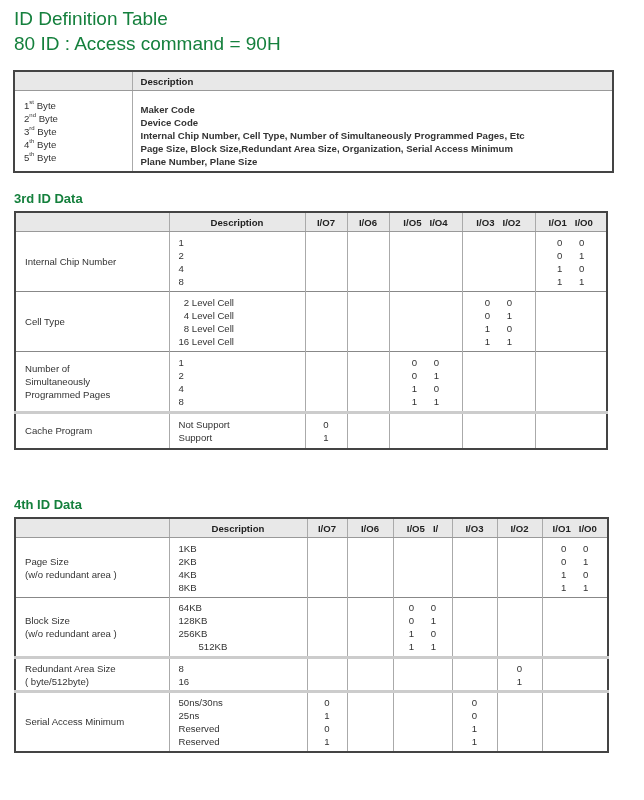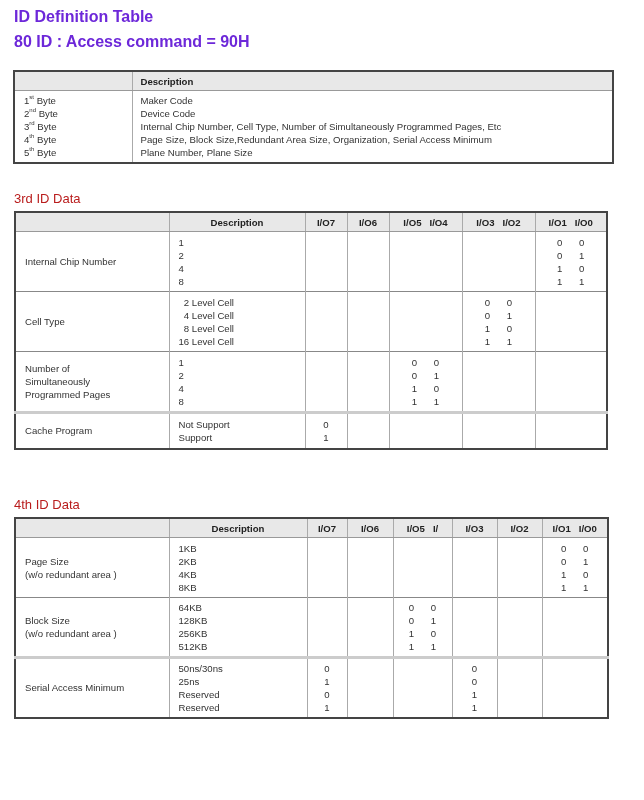--- a/index.html
+++ b/index.html
@@ -1,19 +1,19 @@
 <!DOCTYPE html>
 <html><head>
 <meta charset="utf-8">
 <style>
   html, body { margin:0; padding:0; background:#ffffff; }
   body { width:644px; height:800px; position:relative; overflow:hidden;
          font-family:"Liberation Sans", sans-serif; color:#222; }
-  .h1 { position:absolute; left:14px; font-weight:bold; font-size:16px; color:#6d28d9; }
-  .h2 { position:absolute; left:14px; font-weight:normal; font-size:13px; color:#b91c1c; }
+  .h1 { position:absolute; left:14px; font-weight:normal; font-size:19px; color:#15803d; }
+  .h2 { position:absolute; left:14px; font-weight:bold; font-size:13px; color:#15803d; }
   table { position:absolute; border-collapse:collapse; font-size:9.6px; color:#333; }
   table.t { border:2px solid #444; }
   th { background:#e8e8e8; font-weight:bold; color:#222; height:18px; padding:0; border-bottom:1px solid #999; }
   td { vertical-align:middle; padding:0; border-left:1px solid #aaa; }
   th { border-left:1px solid #aaa; }
   tr.row td { border-top:1px solid #888; }
   tr.row.light td { border-top:3px solid #ccc; }
   .lbl { padding-left:9px; line-height:13px; }
   .desc { padding-left:9px; line-height:13px; }
   .bits { text-align:center; line-height:13px; }
@@ -43,21 +43,21 @@
   </thead>
   <tbody id="t1body">
       <tr>
         <td style="padding:3px 0 3px 9px;">
           <div><span>1</span><sup>st</sup><span> </span><span>Byte</span></div>
           <div><span>2</span><sup>nd</sup><span> </span><span>Byte</span></div>
           <div><span>3</span><sup>rd</sup><span> </span><span>Byte</span></div>
           <div><span>4</span><sup>th</sup><span> </span><span>Byte</span></div>
           <div><span>5</span><sup>th</sup><span> </span><span>Byte</span></div>
         </td>
-        <td style="padding:3px 0 3px 8px;">
+        <td style="padding:12px 0 3px 8px;font-weight:bold;">
           <div>Maker Code</div>
           <div>Device Code</div>
           <div>Internal Chip Number, Cell Type, Number of Simultaneously Programmed Pages, Etc</div>
           <div>Page Size, Block Size,Redundant Area Size, Organization, Serial Access Minimum</div>
           <div>Plane Number, Plane Size</div>
         </td>
       </tr>
     </tbody>
 </table>
 
@@ -219,32 +219,51 @@
       </tr>
       <tr class="row" style="height: 60px;">
         <td class="lbl">
           <div>Block Size</div>
           <div>(w/o redundant area )</div>
         </td>
         <td class="desc">
           <div style="white-space: pre;">64KB</div>
           <div style="white-space: pre;">128KB</div>
           <div style="white-space: pre;">256KB</div>
-          <div style="white-space: pre;">512KB</div>
-        </td>
-        <td class="bits"></td>
-        <td class="bits"></td>
-        <td class="bits">
-          <div class="pair"><span>0</span><span>0</span></div>
-          <div class="pair"><span>0</span><span>1</span></div>
-          <div class="pair"><span>1</span><span>0</span></div>
-          <div class="pair"><span>1</span><span>1</span></div>
-        </td>
-        <td class="bits"></td>
-        <td class="bits"></td>
+          <div style="white-space: pre; margin-left: 20px;">512KB</div>
+        </td>
+        <td class="bits"></td>
+        <td class="bits"></td>
+        <td class="bits">
+          <div class="pair"><span>0</span><span>0</span></div>
+          <div class="pair"><span>0</span><span>1</span></div>
+          <div class="pair"><span>1</span><span>0</span></div>
+          <div class="pair"><span>1</span><span>1</span></div>
+        </td>
+        <td class="bits"></td>
+        <td class="bits"></td>
+        <td class="bits"></td>
+      </tr>
+      <tr class="row light" style="height: 34px;">
+        <td class="lbl">
+          <div>Redundant Area Size</div>
+          <div>( byte/512byte)</div>
+        </td>
+        <td class="desc">
+          <div style="white-space: pre;">8</div>
+          <div style="white-space: pre;">16</div>
+        </td>
+        <td class="bits"></td>
+        <td class="bits"></td>
+        <td class="bits"></td>
+        <td class="bits"></td>
+        <td class="bits">
+          <div class="pair"><span>0</span></div>
+          <div class="pair"><span>1</span></div>
+        </td>
         <td class="bits"></td>
       </tr>
       <tr class="row light" style="height: 60px;">
         <td class="lbl">
           <div>Serial Access Minimum</div>
         </td>
         <td class="desc">
           <div style="white-space: pre;">50ns/30ns</div>
           <div style="white-space: pre;">25ns</div>
           <div style="white-space: pre;">Reserved</div>

